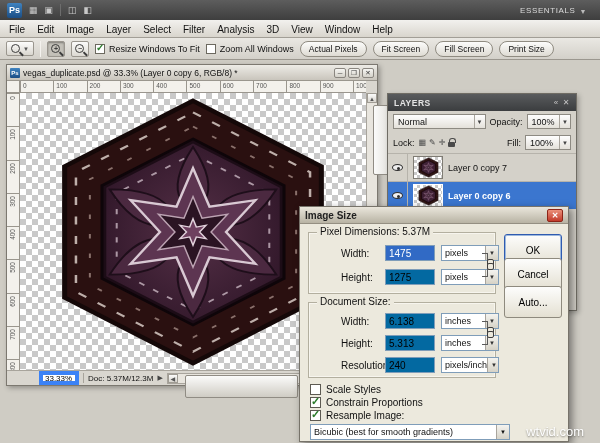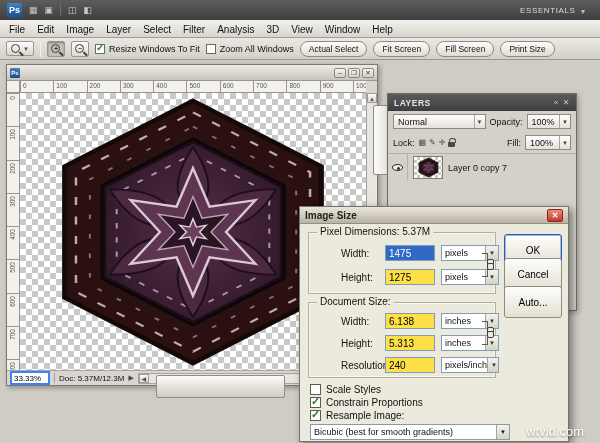--- a/index.html
+++ b/index.html
@@ -74,21 +74,21 @@
   .canvas svg.art { width:338px; height:280px; }
   .vscroll { position:absolute; top:28px; right:0; width:11px; bottom:15px;
     background:#e8e5de; border-left:1px solid #a8a49c; font-size:6px; color:#555; text-align:center; }
   .vscroll .arr { display:block; height:10px; line-height:10px; background:linear-gradient(#fbfbfa,#d8d5ce); border:1px solid #a09c94; }
   .vscroll .arr.bottom { position:absolute; bottom:0; left:0; right:0; }
   .vscroll .thumb { position:absolute; top:12px; left:1px; right:1px; height:70px;
     background:linear-gradient(90deg,#fbfbfa,#cfccc4); border:1px solid #908c84; border-radius:2px; }
   .doc-status { position:absolute; left:0; right:0; bottom:0; height:15px; background:#d9d6cf;
     border-top:1px solid #a8a49c; display:flex; align-items:center; gap:4px; padding:0 3px; font-size:8px; }
   .zoom-input { width:40px; height:14px; font-size:8px; font-family:"Liberation Sans",sans-serif;
-    border:2px solid #3b82f6; background:#fff; padding:0 2px; }
+    border:4px solid #3b82f6; background:#fff; padding:0 2px;margin-left:29px; }
   .status-sep { width:1px; height:10px; background:#a8a49c; }
   .status-arrow { font-size:7px; color:#444; }
   .hscroll { position:relative; flex:1; height:11px; background:#e8e5de; border:1px solid #a8a49c; }
   .hscroll .arr { position:absolute; top:0; bottom:0; width:10px; font-size:6px; line-height:9px; text-align:center;
     background:linear-gradient(#fbfbfa,#d8d5ce); border:1px solid #a09c94; color:#555; }
   .hscroll .arr.left { left:0; } .hscroll .arr.right { right:0; }
   .hscroll .thumb { position:absolute; top:1px; bottom:1px; left:12px; width:55%;
     background:linear-gradient(#fbfbfa,#cfccc4); border:1px solid #908c84; border-radius:2px; }
 
   
@@ -128,21 +128,21 @@
     display:flex; align-items:center; padding:0 5px; font-size:10px; font-weight:bold; color:#222; }
   .dlg-close { margin-left:auto; width:16px; height:13px; border:1px solid #8d2417; border-radius:2px;
     background:linear-gradient(#ea8f79,#c23a2a); color:#fff; font-size:8px; line-height:11px; text-align:center; font-weight:bold; }
   .dlg-body { position:absolute; top:17px; left:0; right:0; bottom:0; font-size:10px; }
   .grp { position:absolute; border:1px solid #b3af9f; box-shadow:inset 0 0 0 1px #f7f5ee; }
   .grp-legend { position:absolute; top:-7px; left:8px; background:#ece9dd; padding:0 3px; font-size:10px; }
   .grp1 { left:8px; top:8px; width:188px; height:62px; }
   .grp2 { left:8px; top:78px; width:188px; height:76px; }
   .frow { position:absolute; left:8px; height:16px; display:flex; align-items:center;margin-left:24px; }
   .frow .flabel { width:44px; font-size:10px; }
-  .field { width:50px; height:16px; border:1px solid #7f9db9; background:#fde047; font-size:10px;
+  .field { width:50px; height:16px; border:1px solid #7f9db9; background:#0369a1; font-size:10px;
     font-family:"Liberation Sans",sans-serif; padding:0 3px; }
   .field.sel { background:#316ac5; color:#fff; }
   .unit-dd { width:58px; height:16px; margin-left:6px; border:1px solid #7f9db9; background:#fff;
     display:flex; align-items:center; padding-left:3px; font-size:9px; white-space:nowrap; overflow:hidden; }
   .unit-dd .dd-btn { margin-left:auto; align-self:stretch; width:13px; display:flex; align-items:center; justify-content:center;
     background:linear-gradient(#f4f3ef,#d6d2c6); border-left:1px solid #a9a59d; font-size:6px; color:#333; flex:0 0 auto; }
   .bracket { position:absolute; width:6px; border:1px solid #5a5a5a; border-left:none; }
   .chain { position:absolute; display:flex; flex-direction:column; align-items:center; }
   .chain i { width:7px; height:7px; border:1.5px solid #3e3e3e; border-radius:2px; background:#ece9dd; display:block; }
   .chain i + i { margin-top:-3px; }
@@ -235,29 +235,30 @@
       <span class="mag">−</span>
     </span>
     <span class="cb-group">
       <span class="cb checked"></span>
       <span>Resize Windows To Fit</span>
     </span>
     <span class="cb-group">
       <span class="cb"></span>
       <span>Zoom All Windows</span>
     </span>
-    <span class="opt-btn">Actual Select</span>
+    <span class="opt-btn">Actual Pixels</span>
     <span class="opt-btn">Fit Screen</span>
     <span class="opt-btn">Fill Screen</span>
     <span class="opt-btn">Print Size</span>
   </div>
 
   <div class="docwin">
     <div class="doc-title">
       <span class="mini-logo">Ps</span>
+      <span>vegas_duplicate.psd @ 33.3% (Layer 0 copy 6, RGB/8) *</span>
       <span class="win-btns">
         <span class="win-btn">─</span>
         <span class="win-btn">❐</span>
         <span class="win-btn">✕</span>
       </span>
     </div>
     <div class="ruler-corner"></div>
     <div class="hruler">
       <span class="hr-cell">0</span>
       <span class="hr-cell">100</span>
@@ -359,20 +360,31 @@
       <span class="eye-cell">
           <span class="eye"></span>
         </span>
       <span class="thumb">
         <svg viewBox="-175 -158 350 316" width="27" height="21">
             <use href="#mandala-sym"></use>
           </svg>
       </span>
       <span>Layer 0 copy 7</span>
     </div>
+    <div class="lp-layer selected">
+      <span class="eye-cell">
+          <span class="eye"></span>
+        </span>
+      <span class="thumb">
+        <svg viewBox="-175 -158 350 316" width="27" height="21">
+            <use href="#mandala-sym"></use>
+          </svg>
+      </span>
+      <span>Layer 0 copy 6</span>
+    </div>
   </div>
 
   <div class="dialog">
     <div class="dlg-title">
       <span>Image Size</span>
       <span class="dlg-close">✕</span>
     </div>
     <div class="dlg-body">
 
       <div class="grp grp1">

